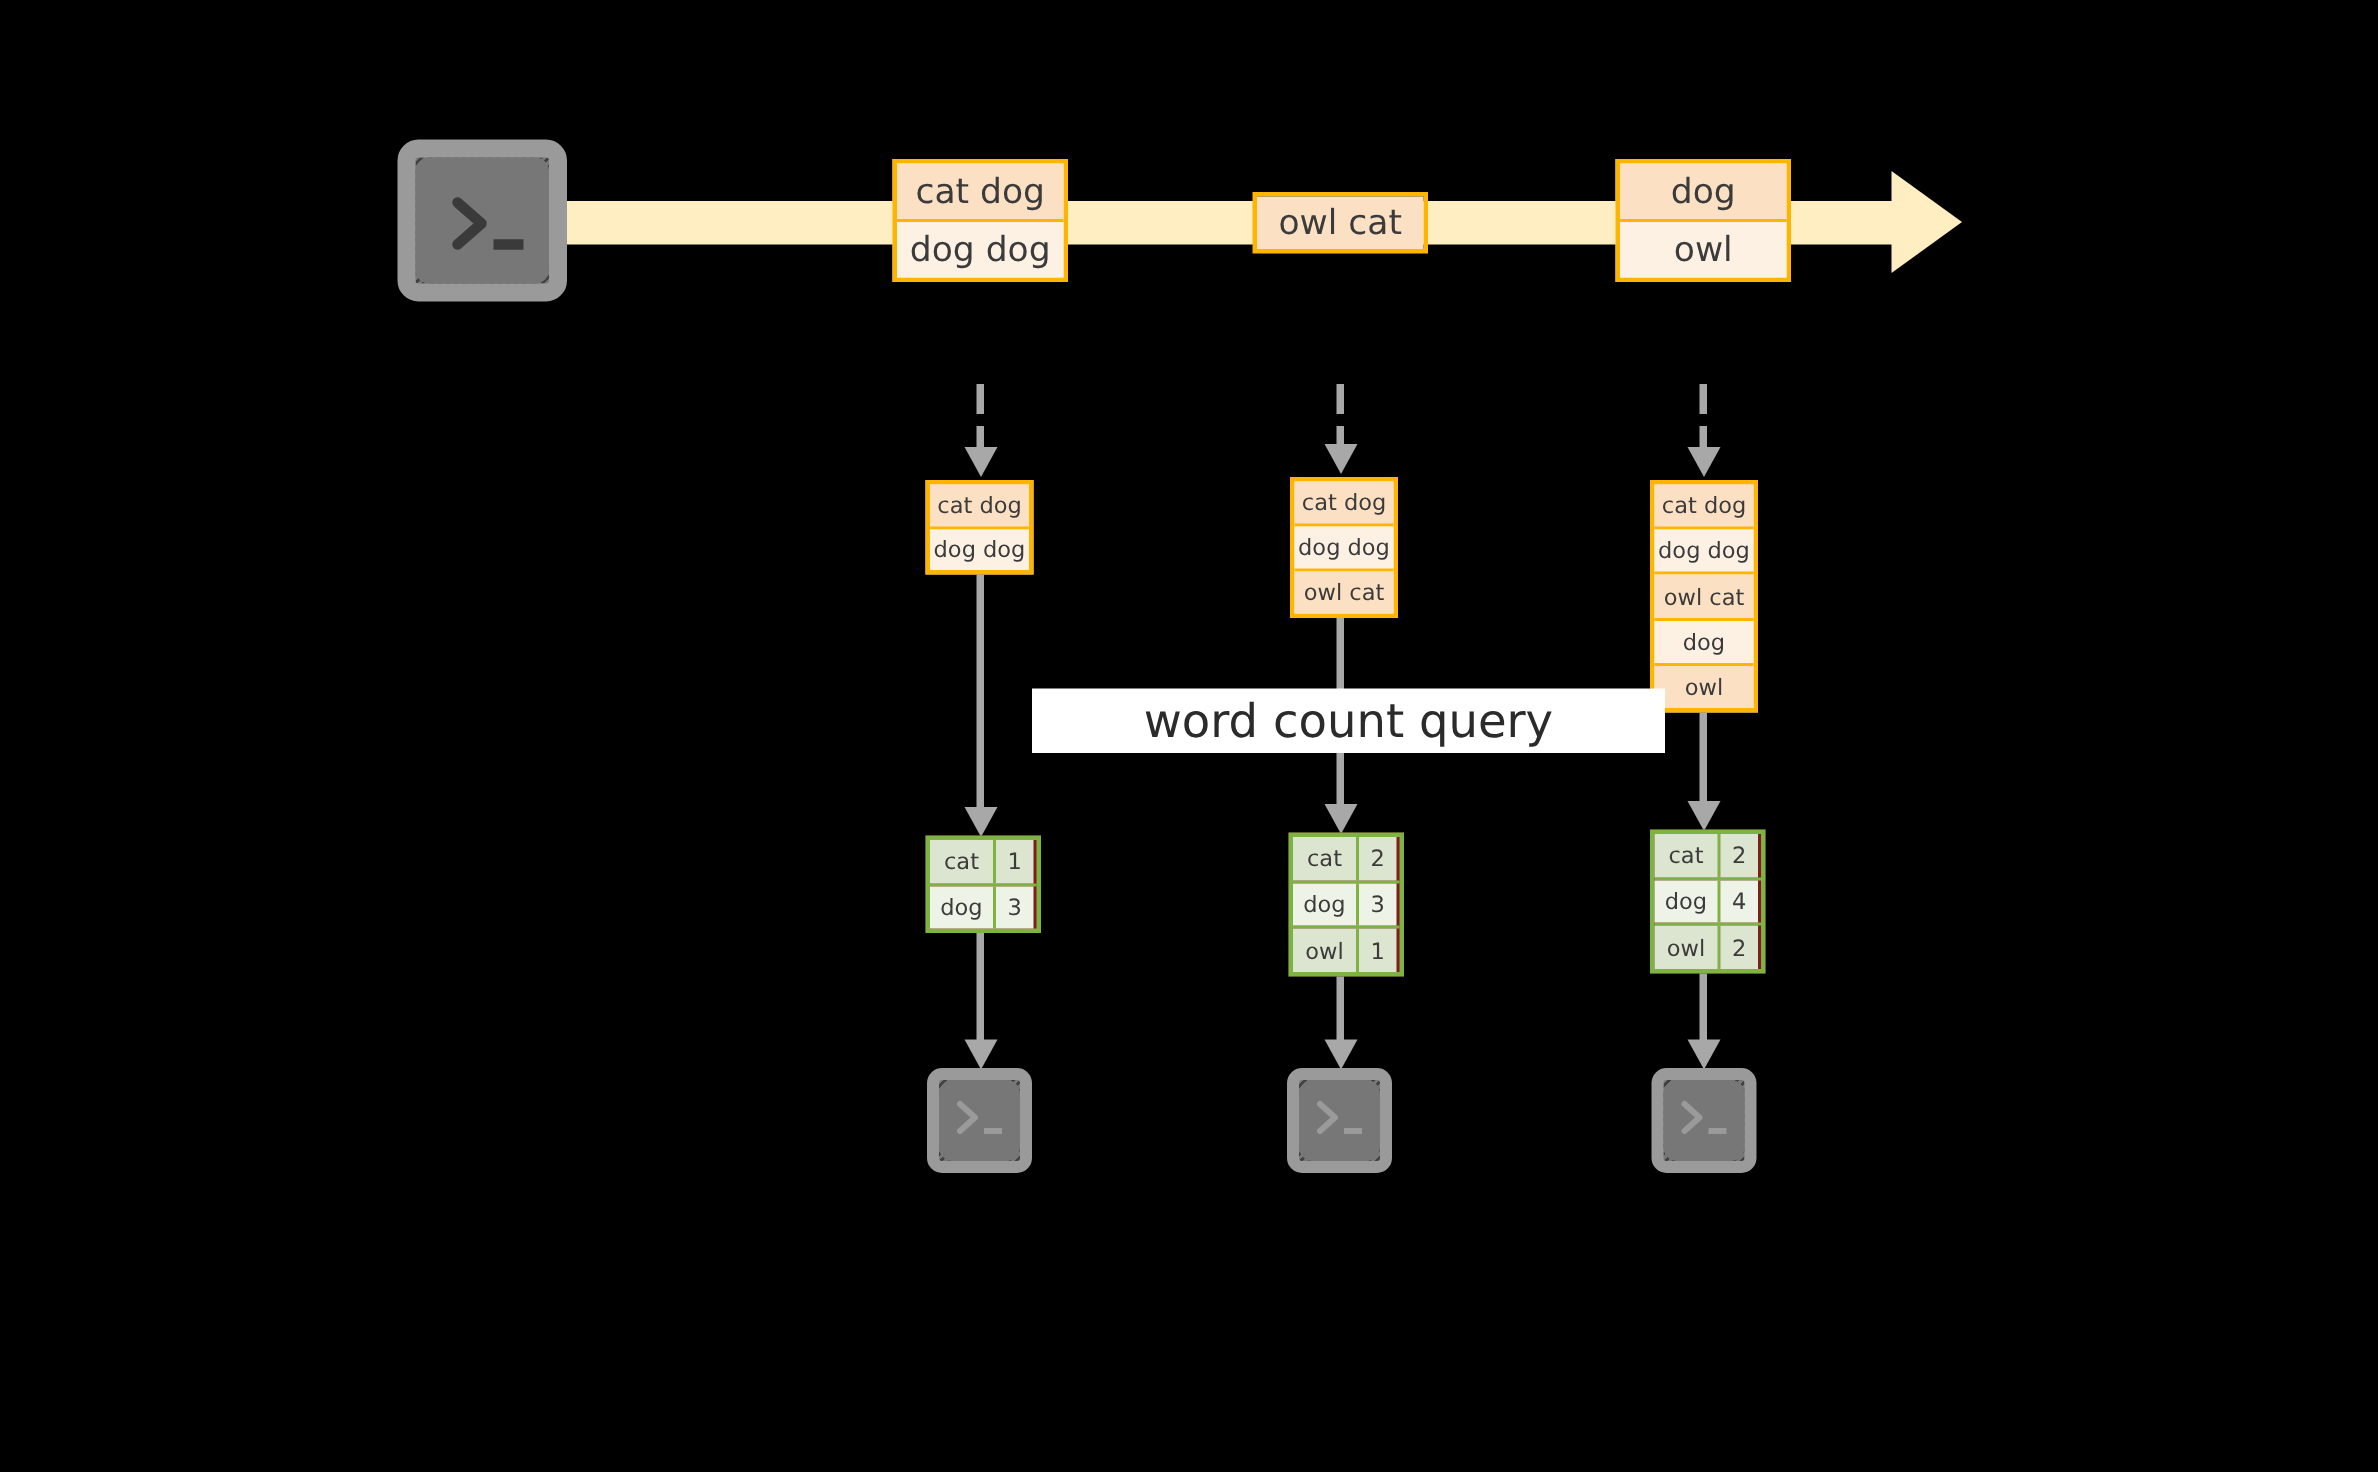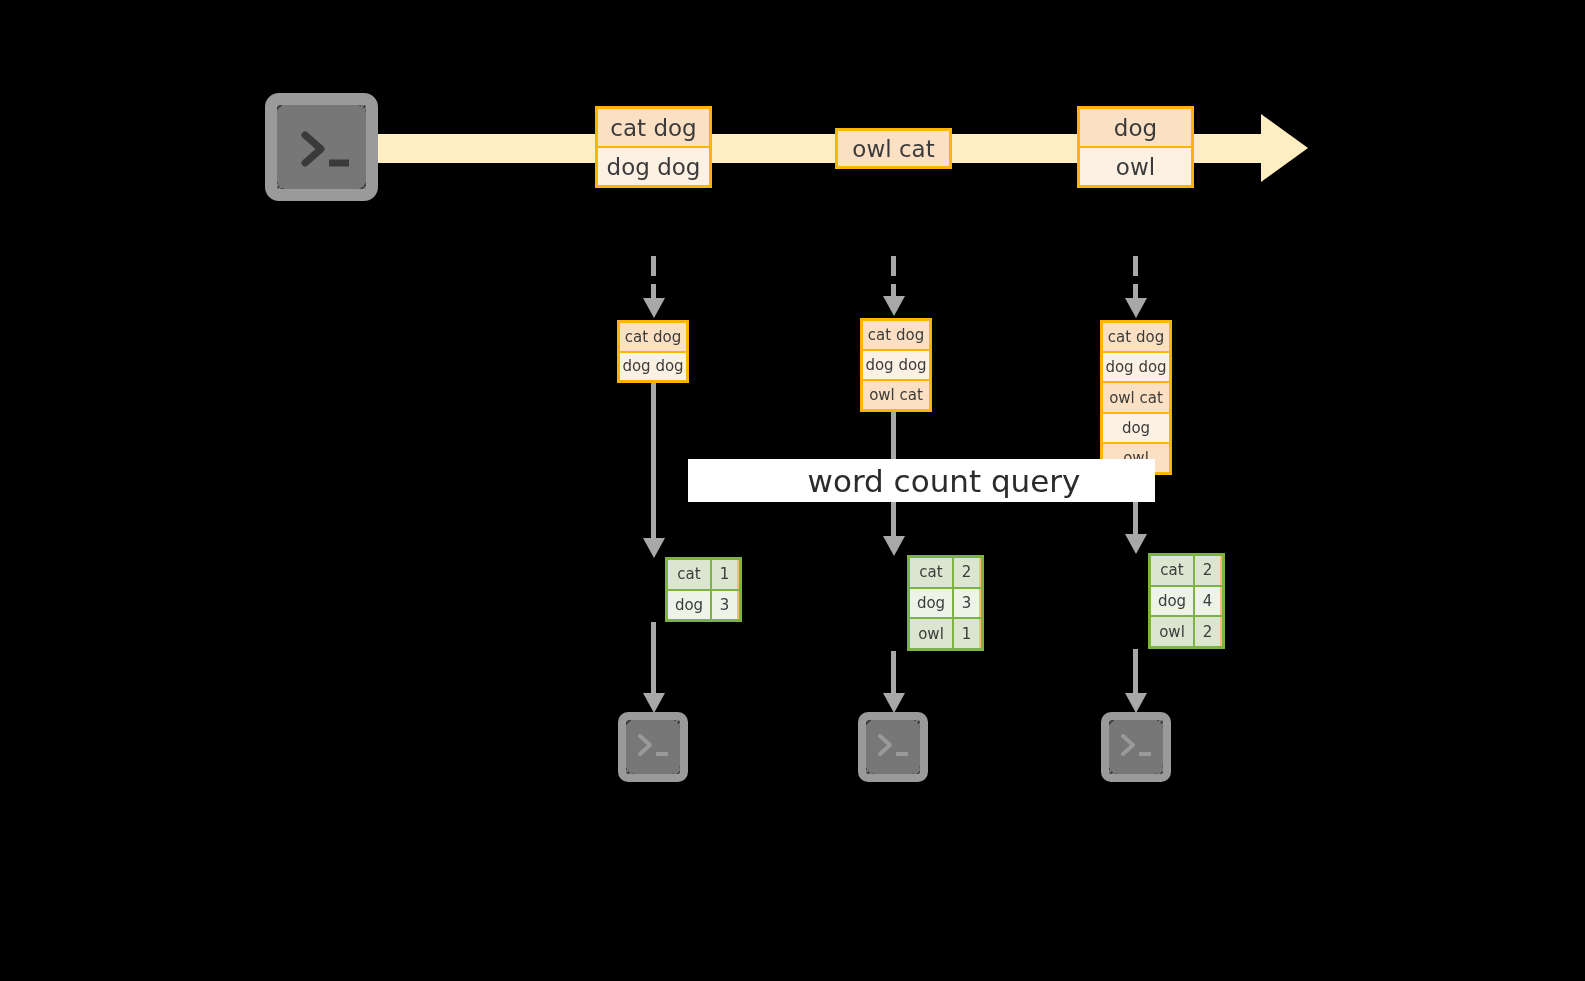--- a/index.html
+++ b/index.html
@@ -81,22 +81,21 @@
   
   .obox.small .ocell { font-size: 15px; }
 
   
   .gbox {
     position: absolute;
     box-sizing: border-box;
     border: 3px solid #7cb342;
     display: flex;
     flex-direction: column;
-    background: #fdba74;
-    margin-left: 48px;
+    background: #7f1d1d;
   }
   .grow {
     display: flex;
     flex: 1 1 auto;
     border-bottom: 2px solid #7cb342;
   }
   .grow:last-child { border-bottom: none; }
   .gword, .gcount {
     box-sizing: border-box;
     display: flex;
@@ -130,21 +129,20 @@
   
   .wlabel {
     position: absolute;
     background: #ffffff;
     display: flex;
     align-items: center;
     justify-content: center;
     color: #2b2b2b;
     font-size: 31px;
     white-space: nowrap;
-    padding-left: 45px;
   }
 </style>
 </head>
 <body>
 
 <div id="stage">
 
   <div class="band" style="left:367px; top:134px; width:895px; height:29px;"></div>
   <div class="band-head" style="left:1261px; top:114px;"></div>
 

